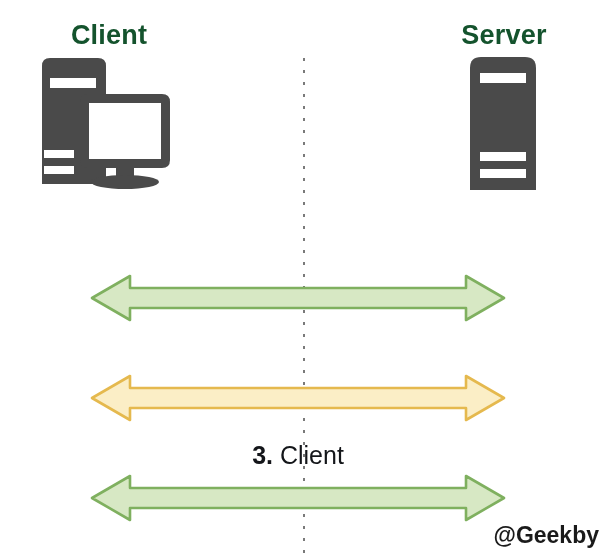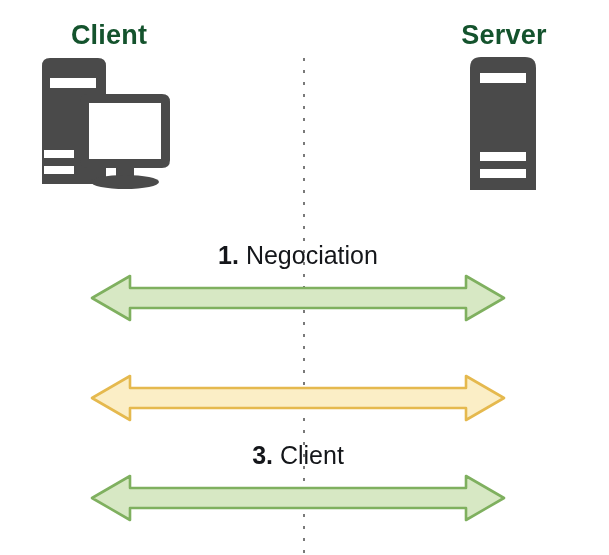--- a/index.html
+++ b/index.html
@@ -130,24 +130,20 @@
     </svg>
   </div>
 
   <div id="divider">
     <svg width="2" height="497" xmlns="http://www.w3.org/2000/svg">
       <line x1="1" y1="0" x2="1" y2="497" stroke="#7a7a7a" stroke-width="2.4" stroke-dasharray="3 9" stroke-linecap="butt"></line>
     </svg>
   </div>
 
   <div class="flow-row" style="top:240px;">
-    <div class="flow-label">
-      <span class="step-num">1.</span>
-      <span class="step-text">Negociation</span>
-    </div>
     <div class="flow-arrow">
       <svg width="420" height="52" viewBox="0 0 420 52" xmlns="http://www.w3.org/2000/svg">
         <polygon points="4,26 42,4 42,16 378,16 378,4 416,26 378,48 378,36 42,36 42,48" fill="#d7e8c4" stroke="#7fb05f" stroke-width="2.6" stroke-linejoin="round"></polygon>
       </svg>
     </div>
   </div>
 
   <div class="flow-row" style="top:340px;">
     <div class="flow-arrow">
       <svg width="420" height="52" viewBox="0 0 420 52" xmlns="http://www.w3.org/2000/svg">
@@ -161,14 +157,15 @@
       <span class="step-num">3.</span>
       <span class="step-text">Client</span>
     </div>
     <div class="flow-arrow">
       <svg width="420" height="52" viewBox="0 0 420 52" xmlns="http://www.w3.org/2000/svg">
         <polygon points="4,26 42,4 42,16 378,16 378,4 416,26 378,48 378,36 42,36 42,48" fill="#d7e8c4" stroke="#7fb05f" stroke-width="2.6" stroke-linejoin="round"></polygon>
       </svg>
     </div>
   </div>
 
+  <div id="watermark">@Geekby</div>
 
 </div>
 
 </body></html>

